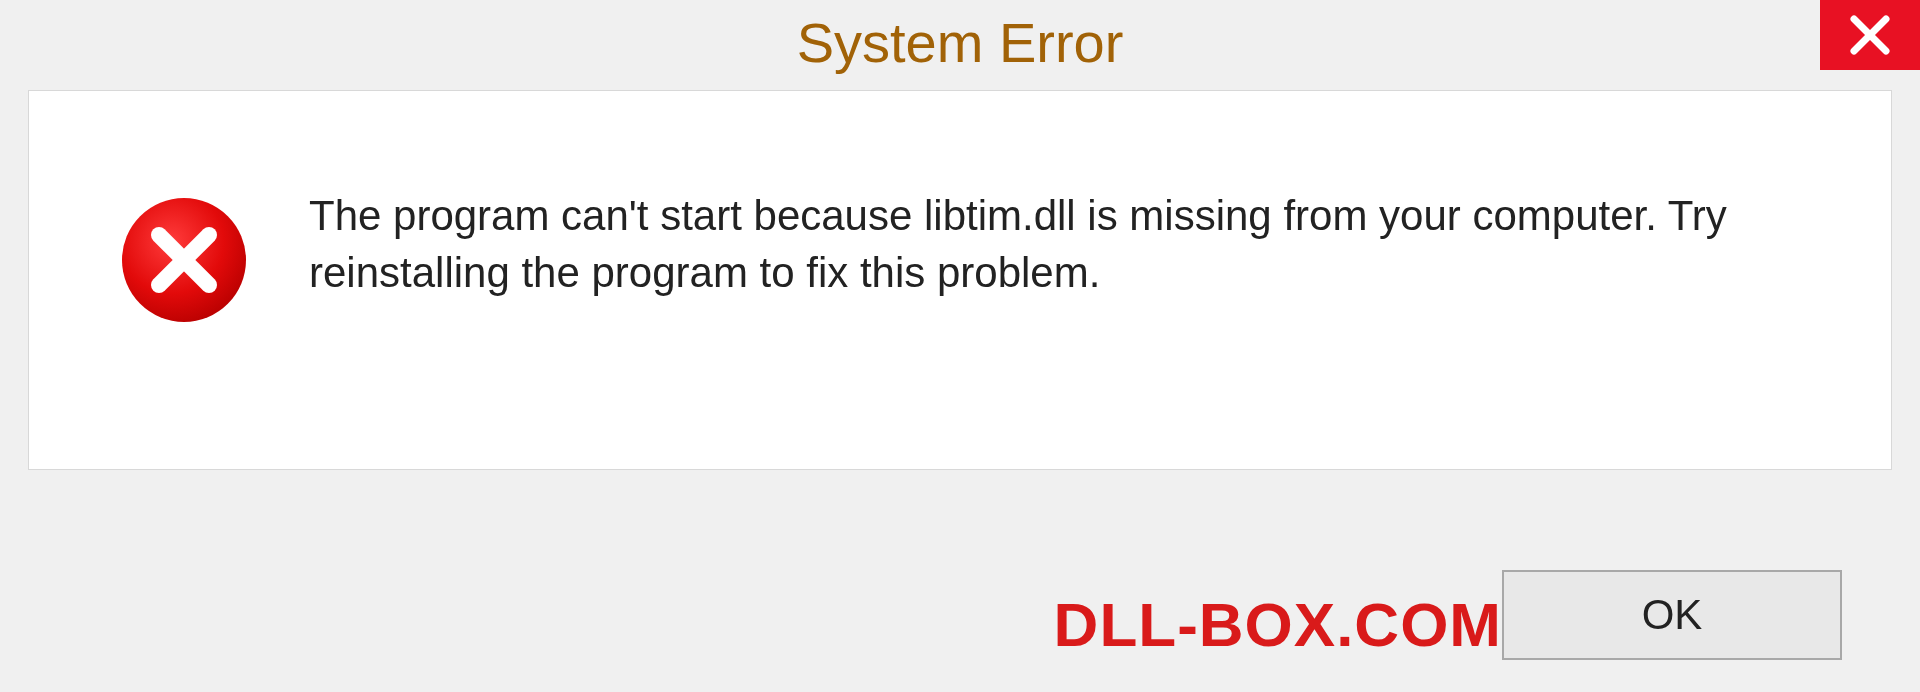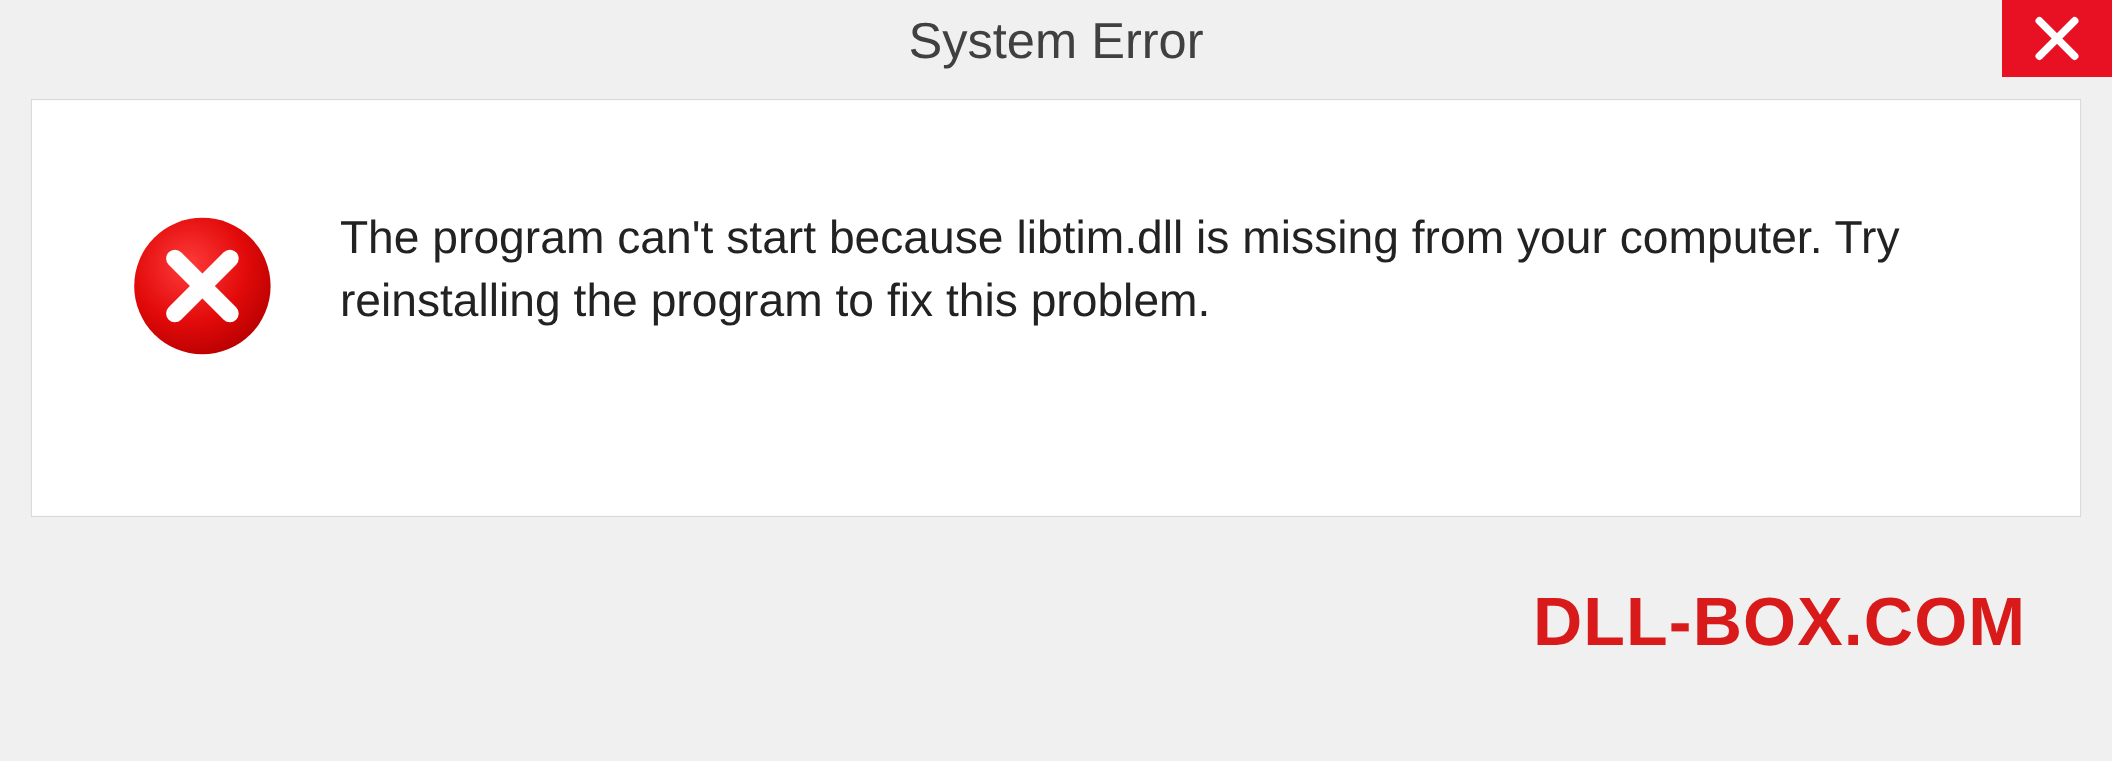--- a/index.html
+++ b/index.html
@@ -17,23 +17,23 @@
     }
     .titlebar {
       display: flex;
       align-items: flex-start;
       justify-content: center;
       height: 90px;
       position: relative;
       padding-top: 10px;
     }
     .title {
-      font-size: 46px;
+      font-size: 56px;
       font-weight: 400;
-      color: #404040;
+      color: #a16207;
       text-align: center;
     }
     .close-btn {
       position: absolute;
       top: 0;
       right: 0;
       width: 100px;
       height: 70px;
       background: #e81123;
       display: flex;
@@ -70,21 +70,21 @@
       font-size: 42px;
       color: #222;
       line-height: 1.35;
       margin-top: -70px;
       font-weight: 400;
     }
     .footer {
       margin: 0 28px;
       height: 190px;
       display: flex;
-      align-items: center;
+      align-items: flex-end;
       justify-content: flex-end;
       padding: 0 50px;
     }
     .brand {
       font-size: 62px;
       font-weight: 800;
       color: #d91a1a;
       letter-spacing: 1px;
       font-family: Arial, 'Arial Black', sans-serif;
     }
@@ -128,13 +128,14 @@
       <circle cx="65" cy="65" r="62" fill="url(#rg)"></circle>
       <line x1="40" y1="40" x2="90" y2="90" stroke="#fff" stroke-width="16" stroke-linecap="round"></line>
       <line x1="90" y1="40" x2="40" y2="90" stroke="#fff" stroke-width="16" stroke-linecap="round"></line>
     </svg>
   </div>
   <div class="message">The program can't start because libtim.dll is missing from your computer. Try reinstalling the program to fix this problem.</div>
 </div>
 
 <div class="footer">
   <div class="brand">DLL-BOX.COM</div>
+  <button class="ok-btn">OK</button>
 </div>
 
 </body></html>

